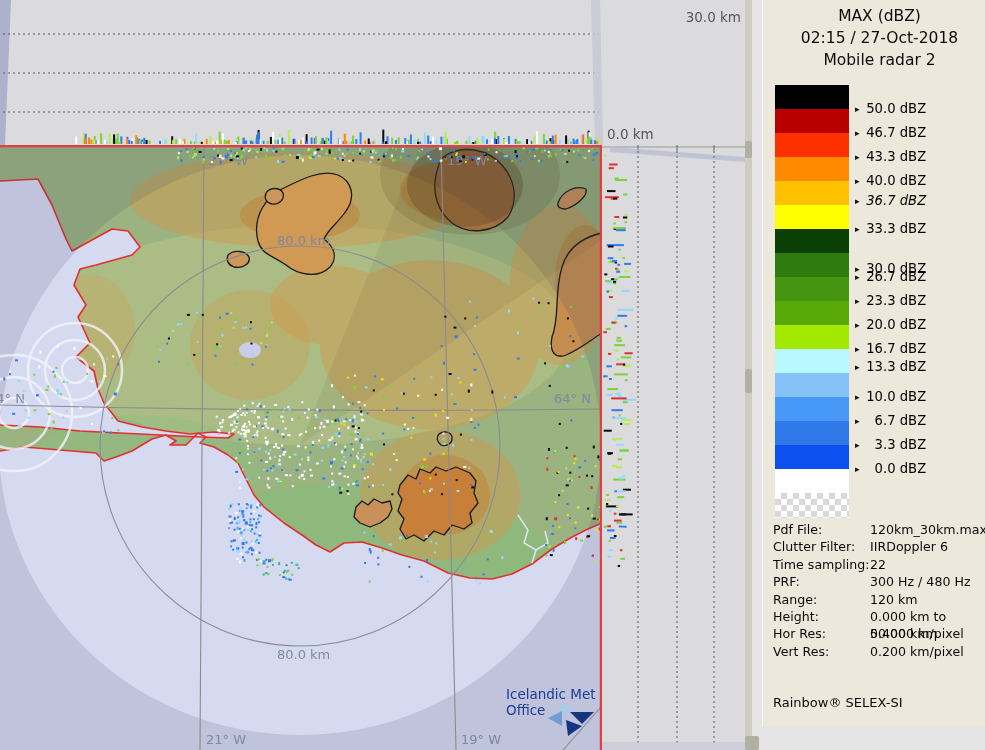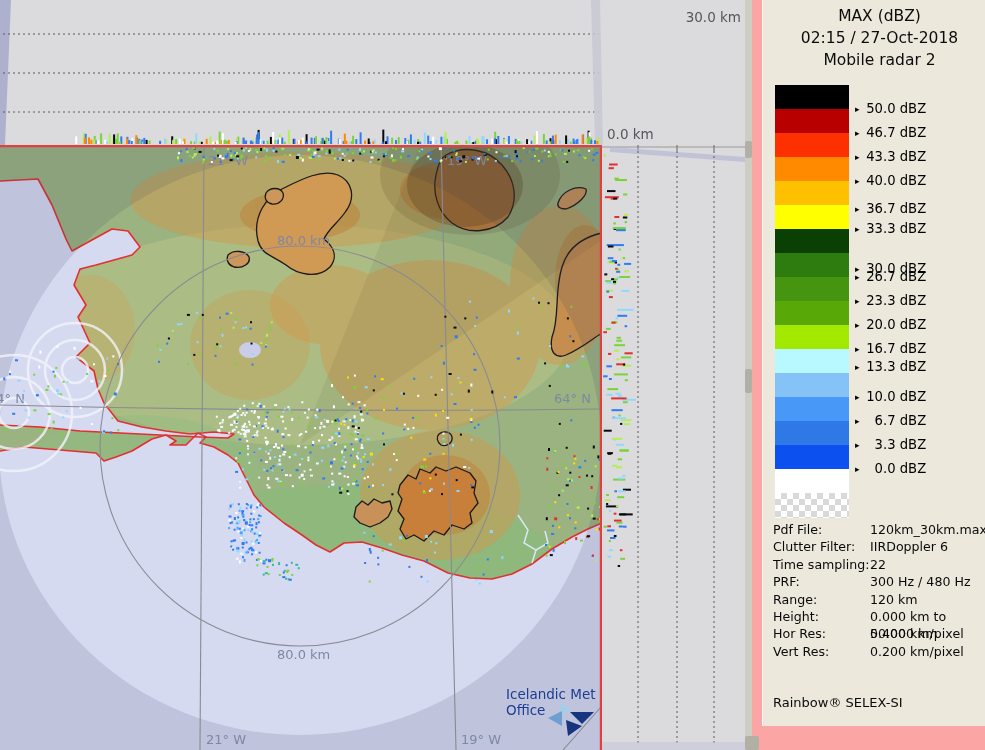--- a/index.html
+++ b/index.html
@@ -1,17 +1,17 @@
 <!DOCTYPE html>
 <html><head>
 <meta charset="utf-8">
 <style>
   html,body{margin:0;padding:0;background:#888;}
   #app{position:relative;width:985px;height:750px;overflow:hidden;
-       background:#fca5a5;font-family:"DejaVu Sans",sans-serif;}
+       background:#e5e5e5;font-family:"DejaVu Sans",sans-serif;}
   #app svg{position:absolute;display:block;}
   #strip-top{left:0;top:0;}
   #map-svg{left:0;top:145px;}
   #strip-right{left:602px;top:145px;}
 
   .splitter{position:absolute;left:745px;top:0;width:7px;height:750px;background:#cfccc2;}
   .splitter .handle{position:absolute;left:0;width:7px;background:#b2afa5;border-radius:2px;}
 
   .sidebar{position:absolute;left:752px;top:0;width:233px;height:726px;
            background:#ece8dc;border-left:1px solid #fbf9f2;color:#111;margin-left:10px;}
@@ -1582,21 +1582,21 @@
           <div class="block" style="background: rgb(72, 152, 248);"></div>
           <div class="block" style="background: rgb(46, 120, 232);"></div>
           <div class="block" style="background: rgb(12, 80, 240);"></div>
           <div class="block white"></div>
           <div class="block checker"></div>
         </div>
     <div class="slabel" style="top: 16px;"><span class="arr">▸</span><span class="num">50.0</span>&nbsp;dBZ</div>
         <div class="slabel" style="top: 40px;"><span class="arr">▸</span><span class="num">46.7</span>&nbsp;dBZ</div>
         <div class="slabel" style="top: 64px;"><span class="arr">▸</span><span class="num">43.3</span>&nbsp;dBZ</div>
         <div class="slabel" style="top: 88px;"><span class="arr">▸</span><span class="num">40.0</span>&nbsp;dBZ</div>
-        <div class="slabel" style="top: 116px;"><span class="arr">▸</span><span class="num">36.7</span>&nbsp;dBZ</div>
+        <div class="slabel" style="top: 108px; font-style: italic;"><span class="arr">▸</span><span class="num">36.7</span>&nbsp;dBZ</div>
         <div class="slabel" style="top: 136px;"><span class="arr">▸</span><span class="num">33.3</span>&nbsp;dBZ</div>
         <div class="slabel" style="top: 176px;"><span class="arr">▸</span><span class="num">30.0</span>&nbsp;dBZ</div>
         <div class="slabel" style="top: 184px;"><span class="arr">▸</span><span class="num">26.7</span>&nbsp;dBZ</div>
         <div class="slabel" style="top: 208px;"><span class="arr">▸</span><span class="num">23.3</span>&nbsp;dBZ</div>
         <div class="slabel" style="top: 232px;"><span class="arr">▸</span><span class="num">20.0</span>&nbsp;dBZ</div>
         <div class="slabel" style="top: 256px;"><span class="arr">▸</span><span class="num">16.7</span>&nbsp;dBZ</div>
         <div class="slabel" style="top: 274px;"><span class="arr">▸</span><span class="num">13.3</span>&nbsp;dBZ</div>
         <div class="slabel" style="top: 304px;"><span class="arr">▸</span><span class="num">10.0</span>&nbsp;dBZ</div>
         <div class="slabel" style="top: 328px;"><span class="arr">▸</span><span class="num">6.7</span>&nbsp;dBZ</div>
         <div class="slabel" style="top: 352px;"><span class="arr">▸</span><span class="num">3.3</span>&nbsp;dBZ</div>

